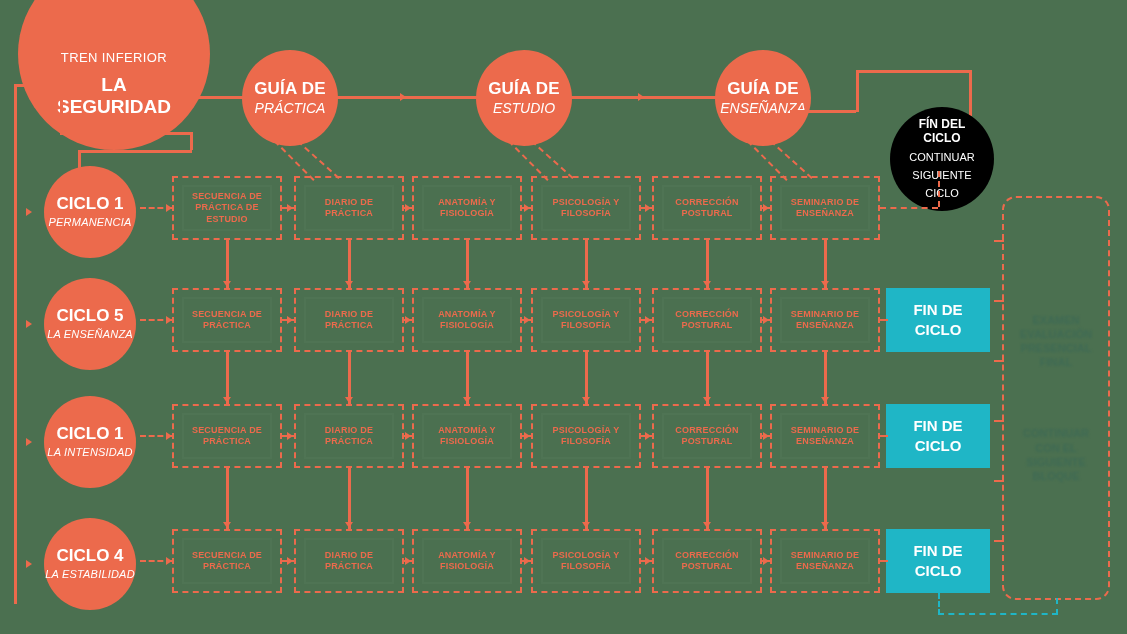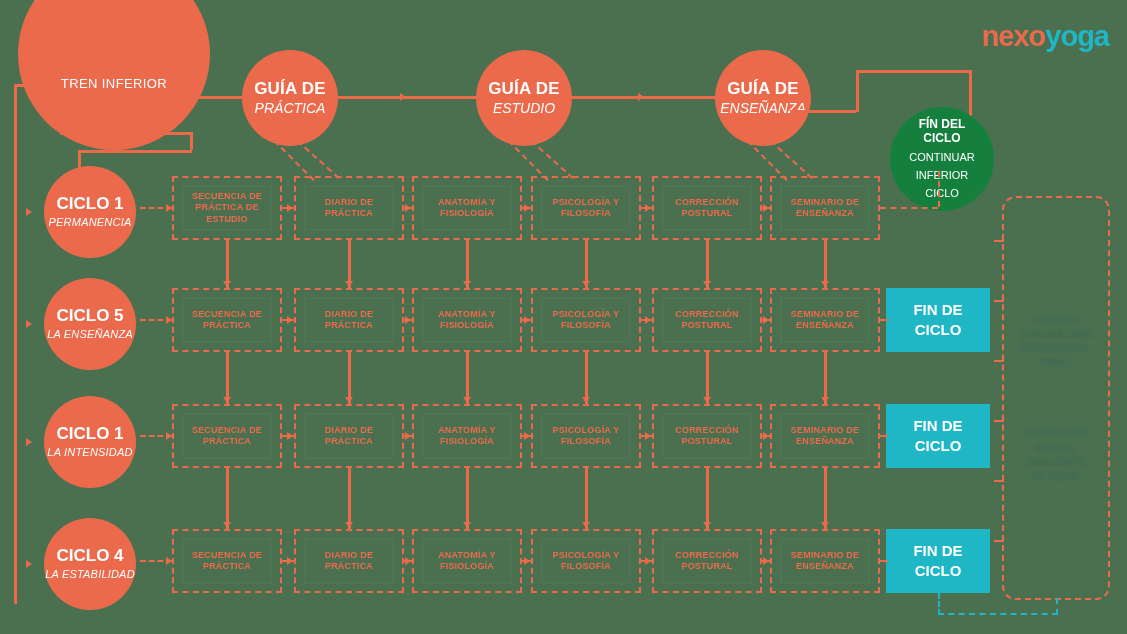--- a/index.html
+++ b/index.html
@@ -42,21 +42,21 @@
   .guia .c-sub{font-size:14px;margin-top:2px;}
 
   
   .ciclo{width:92px;height:92px;}
   .ciclo .c-title{font-size:17px;}
   .ciclo .c-sub{font-size:11px;margin-top:3px;letter-spacing:.2px;}
 
   
   #fincirc{
     left:890px;top:107px;width:104px;height:104px;
-    background:#15803d;
+    background:#000000;
   }
   #fincirc .f1{font-size:12px;font-weight:bold;line-height:1.15;}
   #fincirc .f2{font-size:11px;margin-top:5px;line-height:1.2;}
 
   
   .cell{
     box-sizing:border-box;
     border:2px dashed #ec6a4c;
     display:flex;align-items:center;justify-content:center;
   }
@@ -133,26 +133,27 @@
     border-right:4px solid transparent;
     border-top:6px solid #ec6a4c;
     border-bottom:0;
   }
 </style>
 </head>
 <body>
 
 <div id="stage">
 
-  <div class="abs" id="logo">
-    <span class="nexo">nexo</span><span class="yoga">yoga</span>
-  </div>
 
   <div class="abs circle" id="bloque1">
     <div class="l2">TREN INFERIOR</div>
+    <div class="l3">
+      <div>LA</div>
+      <div>SEGURIDAD</div>
+    </div>
   </div>
 
   <div class="abs circle guia" style="left:242px;top:50px;">
     <div class="c-title">GUÍA DE</div>
     <div class="c-sub">PRÁCTICA</div>
   </div>
   <div class="abs circle guia" style="left:476px;top:50px;">
     <div class="c-title">GUÍA DE</div>
     <div class="c-sub">ESTUDIO</div>
   </div>
@@ -185,21 +186,21 @@
 
   <div class="ln lnh" style="left:790px;top:110px;width:66px;"></div>
   <div class="ln lnv" style="left:856px;top:70px;height:42px;"></div>
   <div class="ln lnh" style="left:856px;top:70px;width:116px;"></div>
   <div class="ln lnv" style="left:969px;top:70px;height:46px;"></div>
 
   <div class="abs circle" id="fincirc">
     <div class="f1">FÍN DEL</div>
     <div class="f1">CICLO</div>
     <div class="f2">CONTINUAR</div>
-    <div class="f2">INFERIOR</div>
+    <div class="f2">SIGUIENTE</div>
     <div class="f2">CICLO</div>
   </div>
 
   <div class="abs" id="sidepanel">
     <div class="sp-txt">EXAMEN EVALUACIÓN PRESENCIAL FINAL</div>
     <div class="sp-txt">CONTINUAR CON EL SIGUIENTE BLOQUE</div>
   </div>
 
   <div id="matrix-layer">
       <div class="abs circle ciclo" style="left:44px;top:166px;">

